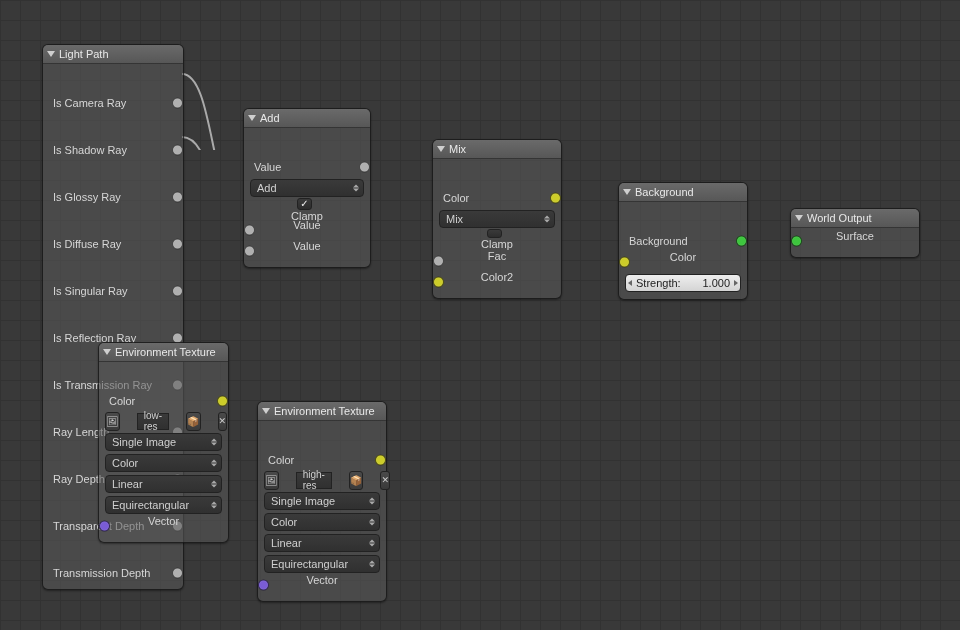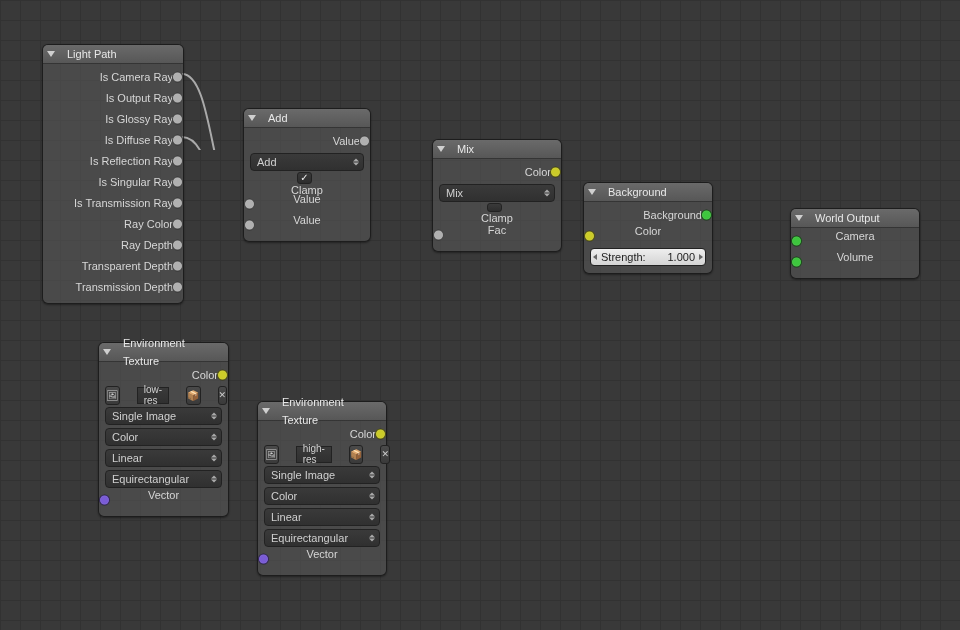--- a/index.html
+++ b/index.html
@@ -38,42 +38,42 @@
   .node-header {
     height: 18px;
     line-height: 18px;
     padding: 0 6px 0 4px;
     background: linear-gradient(#6a6a6a, #575757);
     border-bottom: 1px solid rgba(0,0,0,0.5);
     border-top-left-radius: 5px;
     border-top-right-radius: 5px;
     display: flex;
     align-items: center;
-    gap: 12px;
+    gap: 4px;
     font-size: 11px;
     color: #e8e8e8;
     cursor: move;
   }
   .collapse-arrow {
     display: inline-block;
     width: 0; height: 0;
     border-left: 4px solid transparent;
     border-right: 4px solid transparent;
     border-top: 6px solid #cfcfcf;
   }
   .node-body {
     padding: 2px 6px 6px 6px;
   }
   .row {
     height: 21px;
     display: flex;
     align-items: center;
     position: relative;
   }
-  .row.right { justify-content: flex-end; }
+  .row.right { justify-content: flex-start; margin-top: 26px; }
   .row.left  { justify-content: flex-start; flex-direction: column; }
   .label {
     color: #d6d6d6;
     white-space: nowrap;
     padding: 0 4px;
   }
   .socket {
     position: absolute;
     width: 9px;
     height: 9px;
@@ -212,45 +212,45 @@
   <div class="node-header">
     <span class="collapse-arrow"></span>
     <span>Light Path</span>
   </div>
   <div class="node-body">
     <div class="row right">
         <span class="label">Is Camera Ray</span>
         <span class="socket out gray"></span>
       </div>
     <div class="row right">
-        <span class="label">Is Output Ray</span>
+        <span class="label">Is Shadow Ray</span>
         <span class="socket out gray"></span>
       </div>
     <div class="row right">
         <span class="label">Is Glossy Ray</span>
         <span class="socket out gray"></span>
       </div>
     <div class="row right">
         <span class="label">Is Diffuse Ray</span>
         <span class="socket out gray"></span>
       </div>
     <div class="row right">
+        <span class="label">Is Singular Ray</span>
+        <span class="socket out gray"></span>
+      </div>
+    <div class="row right">
         <span class="label">Is Reflection Ray</span>
         <span class="socket out gray"></span>
       </div>
     <div class="row right">
-        <span class="label">Is Singular Ray</span>
-        <span class="socket out gray"></span>
-      </div>
-    <div class="row right">
         <span class="label">Is Transmission Ray</span>
         <span class="socket out gray"></span>
       </div>
     <div class="row right">
-        <span class="label">Ray Color</span>
+        <span class="label">Ray Length</span>
         <span class="socket out gray"></span>
       </div>
     <div class="row right">
         <span class="label">Ray Depth</span>
         <span class="socket out gray"></span>
       </div>
     <div class="row right">
         <span class="label">Transparent Depth</span>
         <span class="socket out gray"></span>
       </div>
@@ -315,24 +315,28 @@
       </div>
     </div>
     <div class="row left">
       <span class="checkbox"></span>
       <span class="label">Clamp</span>
     </div>
     <div class="row left">
         <span class="socket in gray"></span>
         <span class="label">Fac</span>
       </div>
-  </div>
-</div>
-
-<div class="node" style="left:583px; top:182px; width:128px;">
+    <div class="row left">
+        <span class="socket in yellow"></span>
+        <span class="label">Color2</span>
+      </div>
+  </div>
+</div>
+
+<div class="node" style="left:618px; top:182px; width:128px;">
   <div class="node-header">
     <span class="collapse-arrow"></span>
     <span>Background</span>
   </div>
   <div class="node-body">
     <div class="row right">
         <span class="label">Background</span>
         <span class="socket out green"></span>
       </div>
     <div class="row left">
@@ -351,25 +355,21 @@
 </div>
 
 <div class="node" style="left:790px; top:208px; width:128px;">
   <div class="node-header">
     <span class="collapse-arrow"></span>
     <span>World Output</span>
   </div>
   <div class="node-body">
     <div class="row left">
         <span class="socket in green"></span>
-        <span class="label">Camera</span>
-      </div>
-    <div class="row left">
-        <span class="socket in green"></span>
-        <span class="label">Volume</span>
+        <span class="label">Surface</span>
       </div>
   </div>
 </div>
 
 <div class="node" style="left:98px; top:342px; width:129px;">
   <div class="node-header">
     <span class="collapse-arrow"></span>
     <span>Environment Texture</span>
   </div>
   <div class="node-body">

